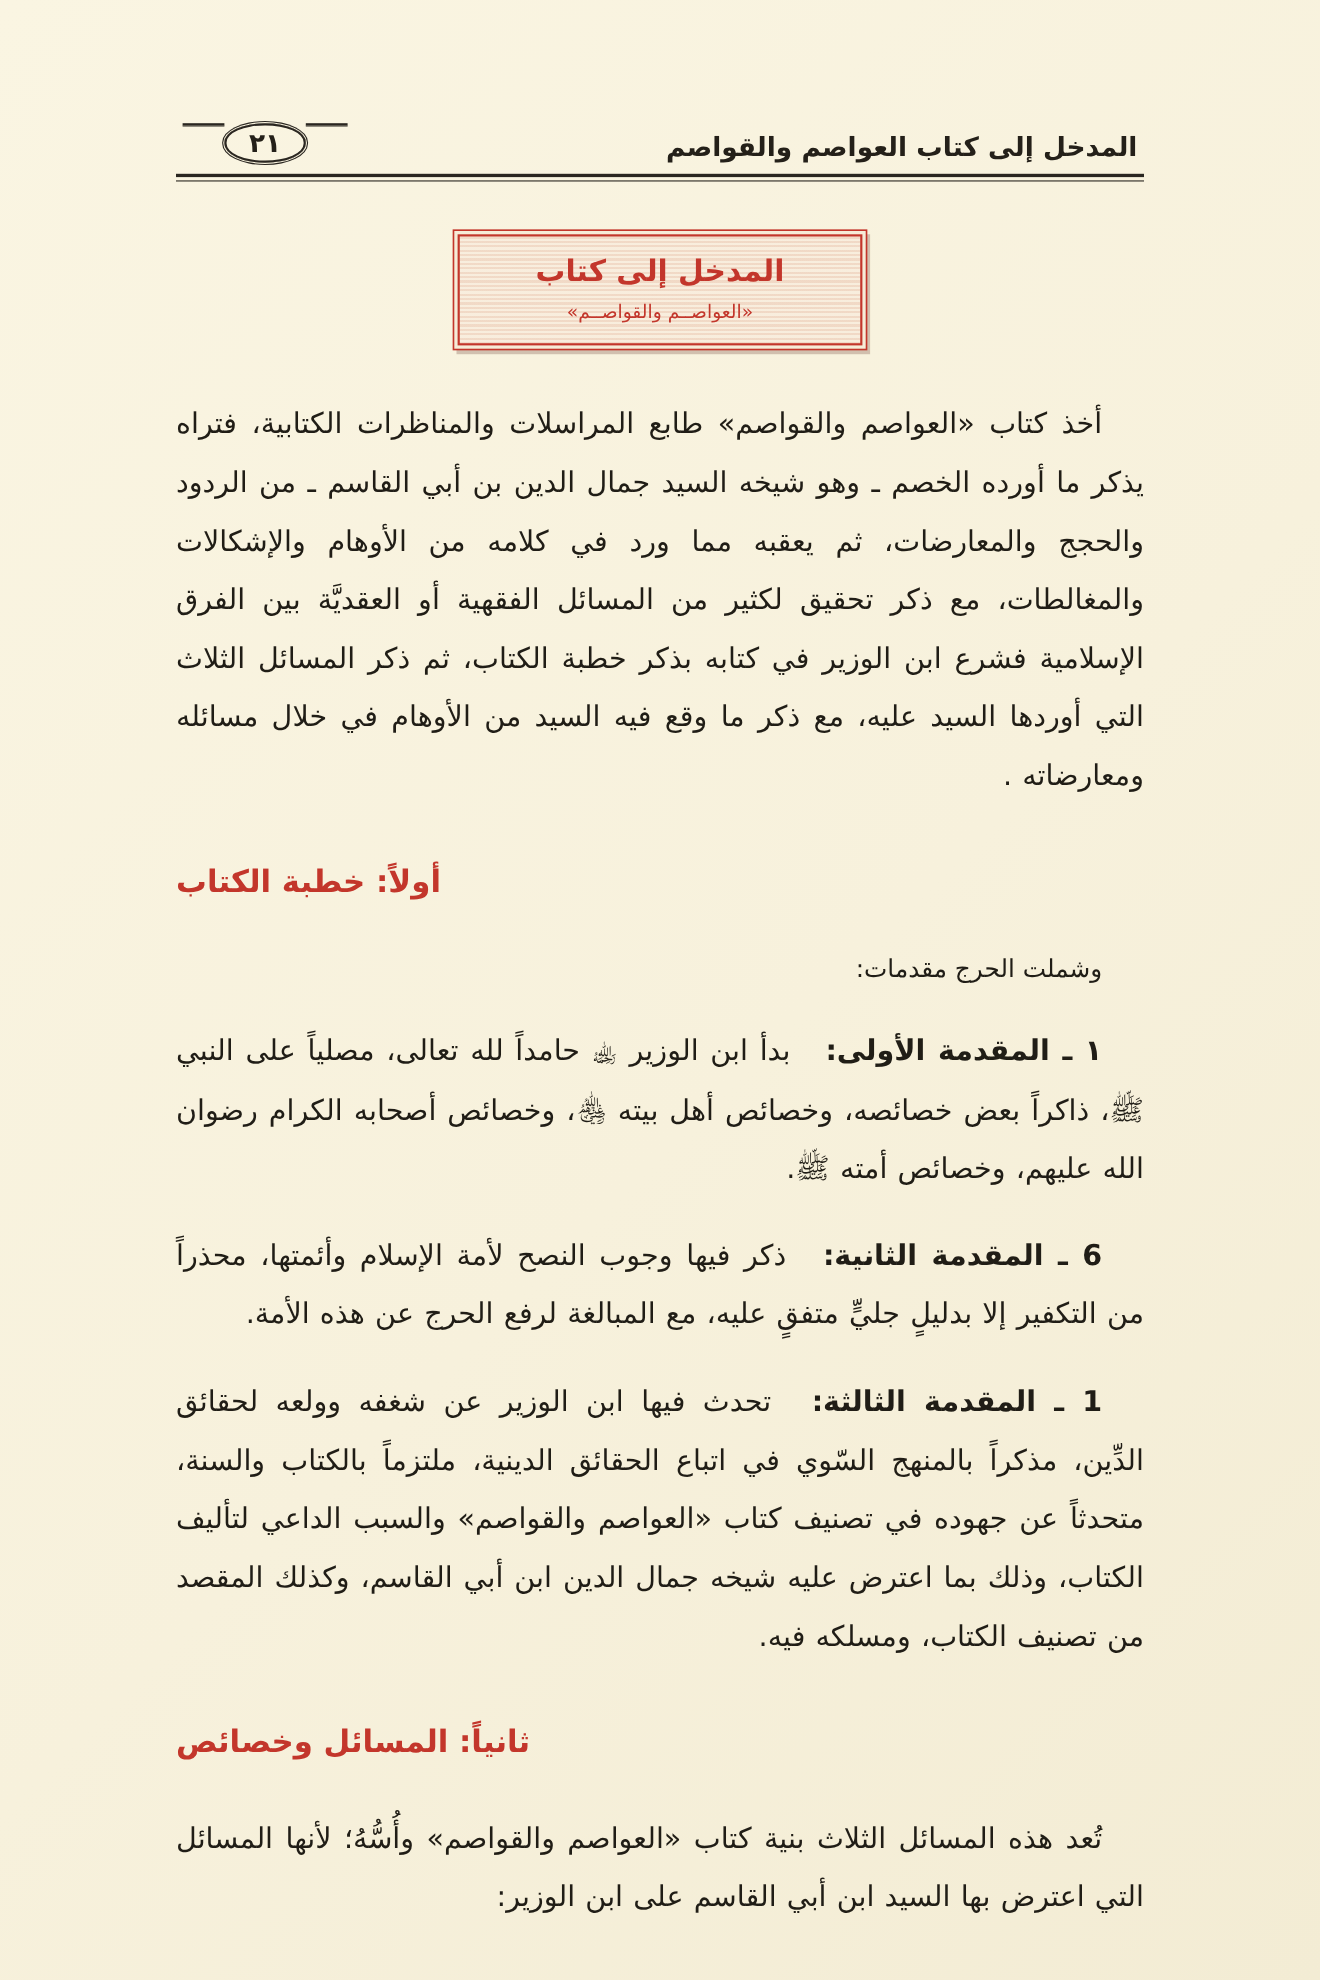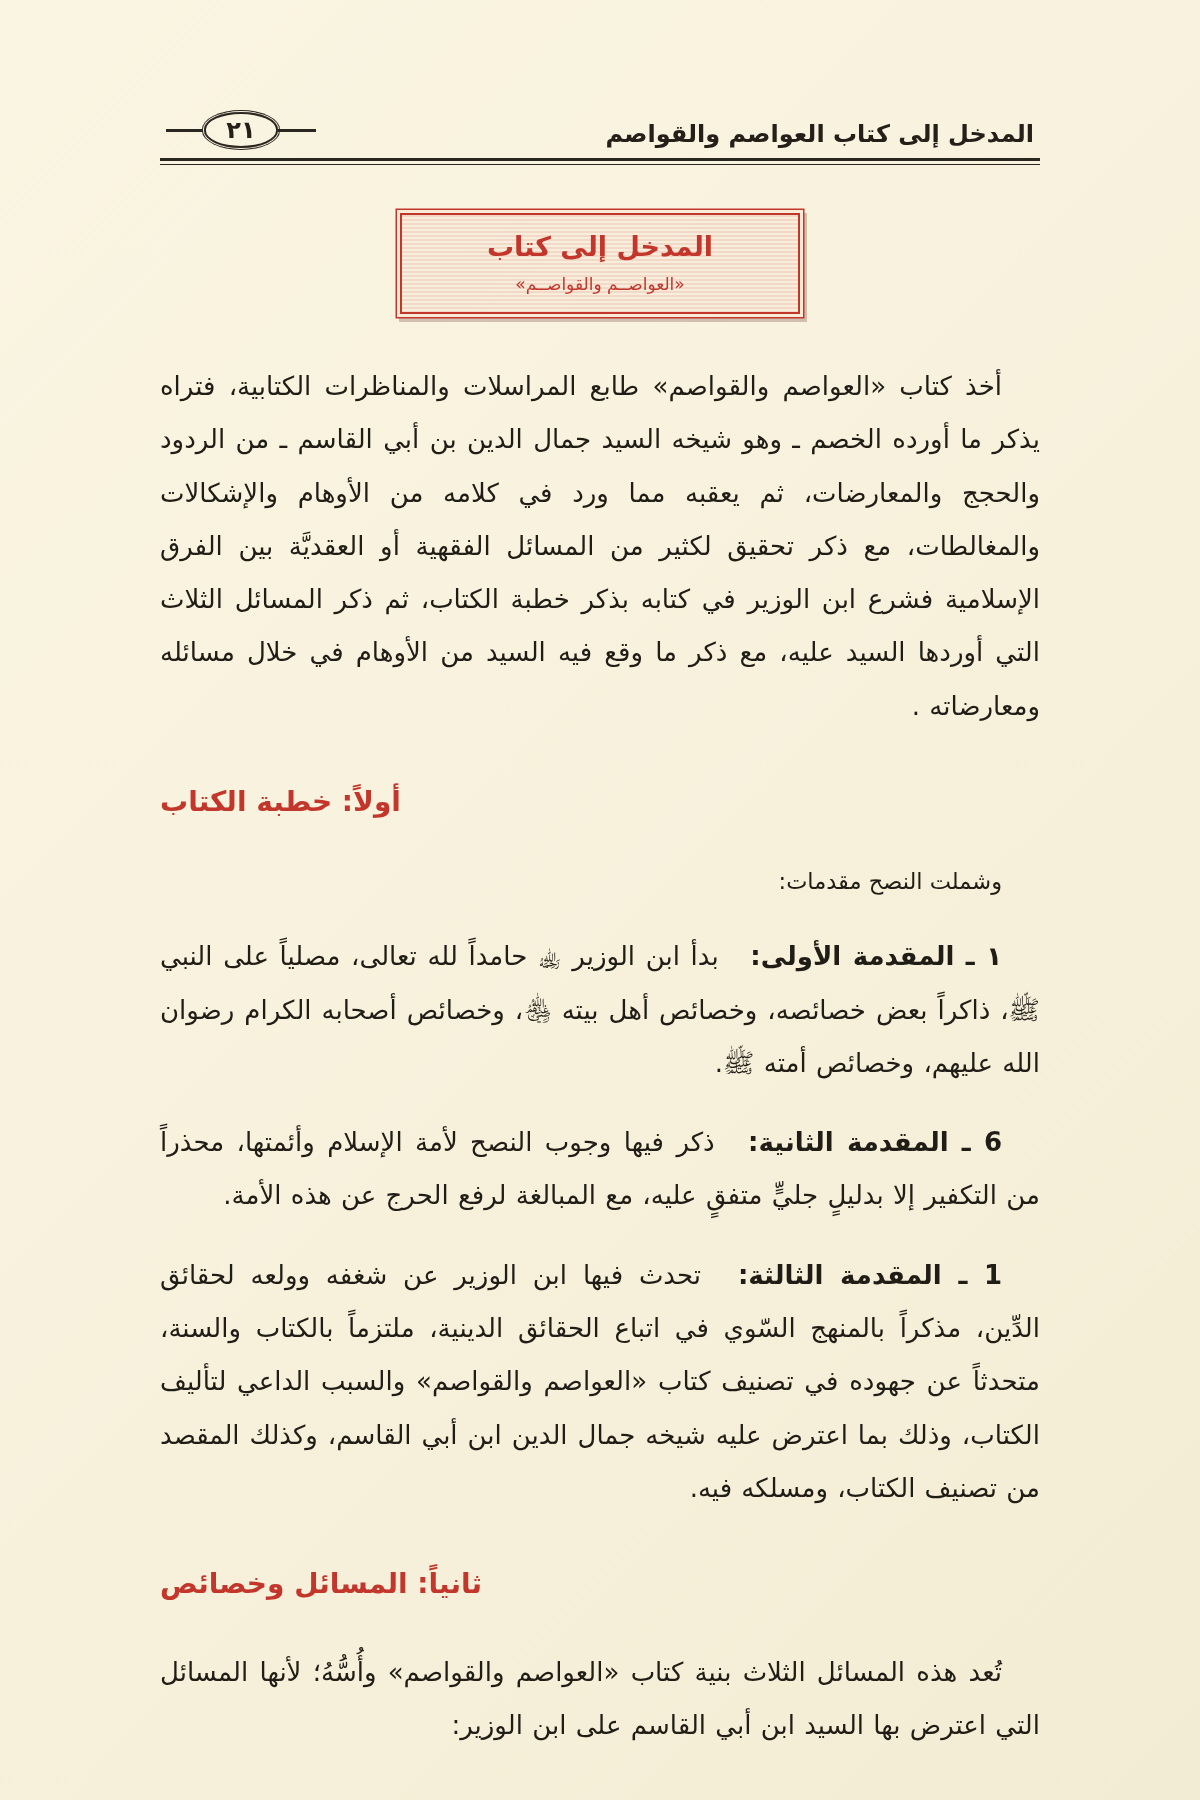--- a/index.html
+++ b/index.html
@@ -38,21 +38,20 @@
 
   .header-title {
     font-size: 24px;
     font-weight: bold;
     letter-spacing: 0;
     color: #242019;
   }
 
   .page-badge {
     display: flex;
-    align-items: center;
     gap: 0;
     direction: ltr;
   }
 
   .badge-line {
     width: 38px;
     height: 0;
     border-top: 2px solid #2a2620;
     border-bottom: 1px solid #2a2620;
   }
@@ -78,21 +77,21 @@
   }
 
   
   .title-box-wrap {
     display: flex;
     justify-content: center;
     margin-top: 48px;
   }
 
   .title-box {
-    width: 400px;
+    width: 368px;
     text-align: center;
     padding: 16px 10px 18px 10px;
     color: #c3362b;
     background:
       repeating-linear-gradient(180deg,
         rgba(203, 84, 70, 0.16) 0px,
         rgba(203, 84, 70, 0.16) 2px,
         rgba(248, 233, 220, 0.55) 2px,
         rgba(248, 233, 220, 0.55) 4px);
     border: 2px solid #c3362b;
@@ -164,21 +163,21 @@
       <div class="title-box">
         <div class="line1">المدخل إلى كتاب</div>
         <div class="line2">«العواصــم والقواصــم»</div>
       </div>
     </div>
 
     <p class="para">أخذ كتاب «العواصم والقواصم» طابع المراسلات والمناظرات الكتابية، فتراه يذكر ما أورده الخصم ـ وهو شيخه السيد جمال الدين بن أبي القاسم ـ من الردود والحجج والمعارضات، ثم يعقبه مما ورد في كلامه من الأوهام والإشكالات والمغالطات، مع ذكر تحقيق لكثير من المسائل الفقهية أو العقديَّة بين الفرق الإسلامية فشرع ابن الوزير في كتابه بذكر خطبة الكتاب، ثم ذكر المسائل الثلاث التي أوردها السيد عليه، مع ذكر ما وقع فيه السيد من الأوهام في خلال مسائله ومعارضاته .</p>
 
     <h2 class="section-heading">أولاً: خطبة الكتاب</h2>
 
-    <p class="lead-line">وشملت النصح مقدمات:</p>
+    <p class="lead-line">وشملت الحرج مقدمات:</p>
 
     <p class="para no-top"><span class="item-label">١ ـ المقدمة الأولى:</span><span> بدأ ابن الوزير ﵀ حامداً لله تعالى، مصلياً على النبي ﷺ، ذاكراً بعض خصائصه، وخصائص أهل بيته ﵃، وخصائص أصحابه الكرام رضوان الله عليهم، وخصائص أمته ﷺ.</span></p>
 
     <p class="para no-top"><span class="item-label">6 ـ المقدمة الثانية:</span><span> ذكر فيها وجوب النصح لأمة الإسلام وأئمتها، محذراً من التكفير إلا بدليلٍ جليٍّ متفقٍ عليه، مع المبالغة لرفع الحرج عن هذه الأمة.</span></p>
 
     <p class="para no-top"><span class="item-label">1 ـ المقدمة الثالثة:</span><span> تحدث فيها ابن الوزير عن شغفه وولعه لحقائق الدِّين، مذكراً بالمنهج السّوي في اتباع الحقائق الدينية، ملتزماً بالكتاب والسنة، متحدثاً عن جهوده في تصنيف كتاب «العواصم والقواصم» والسبب الداعي لتأليف الكتاب، وذلك بما اعترض عليه شيخه جمال الدين ابن أبي القاسم، وكذلك المقصد من تصنيف الكتاب، ومسلكه فيه.</span></p>
 
     <h2 class="section-heading">ثانياً: المسائل وخصائص</h2>
 
     <p class="para">تُعد هذه المسائل الثلاث بنية كتاب «العواصم والقواصم» وأُسُّهُ؛ لأنها المسائل التي اعترض بها السيد ابن أبي القاسم على ابن الوزير:</p>

